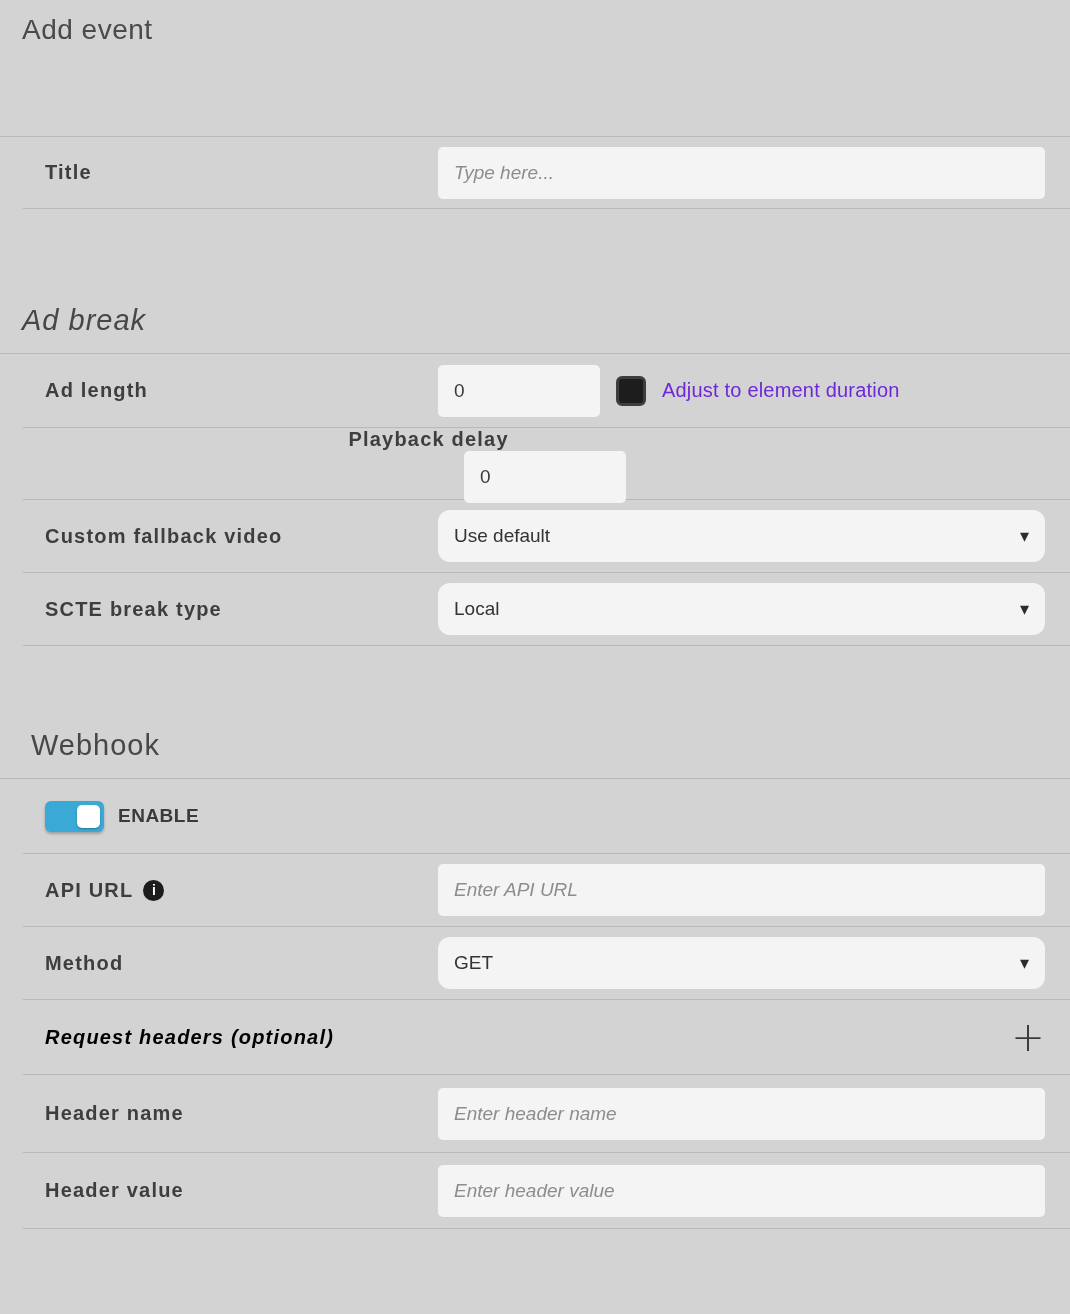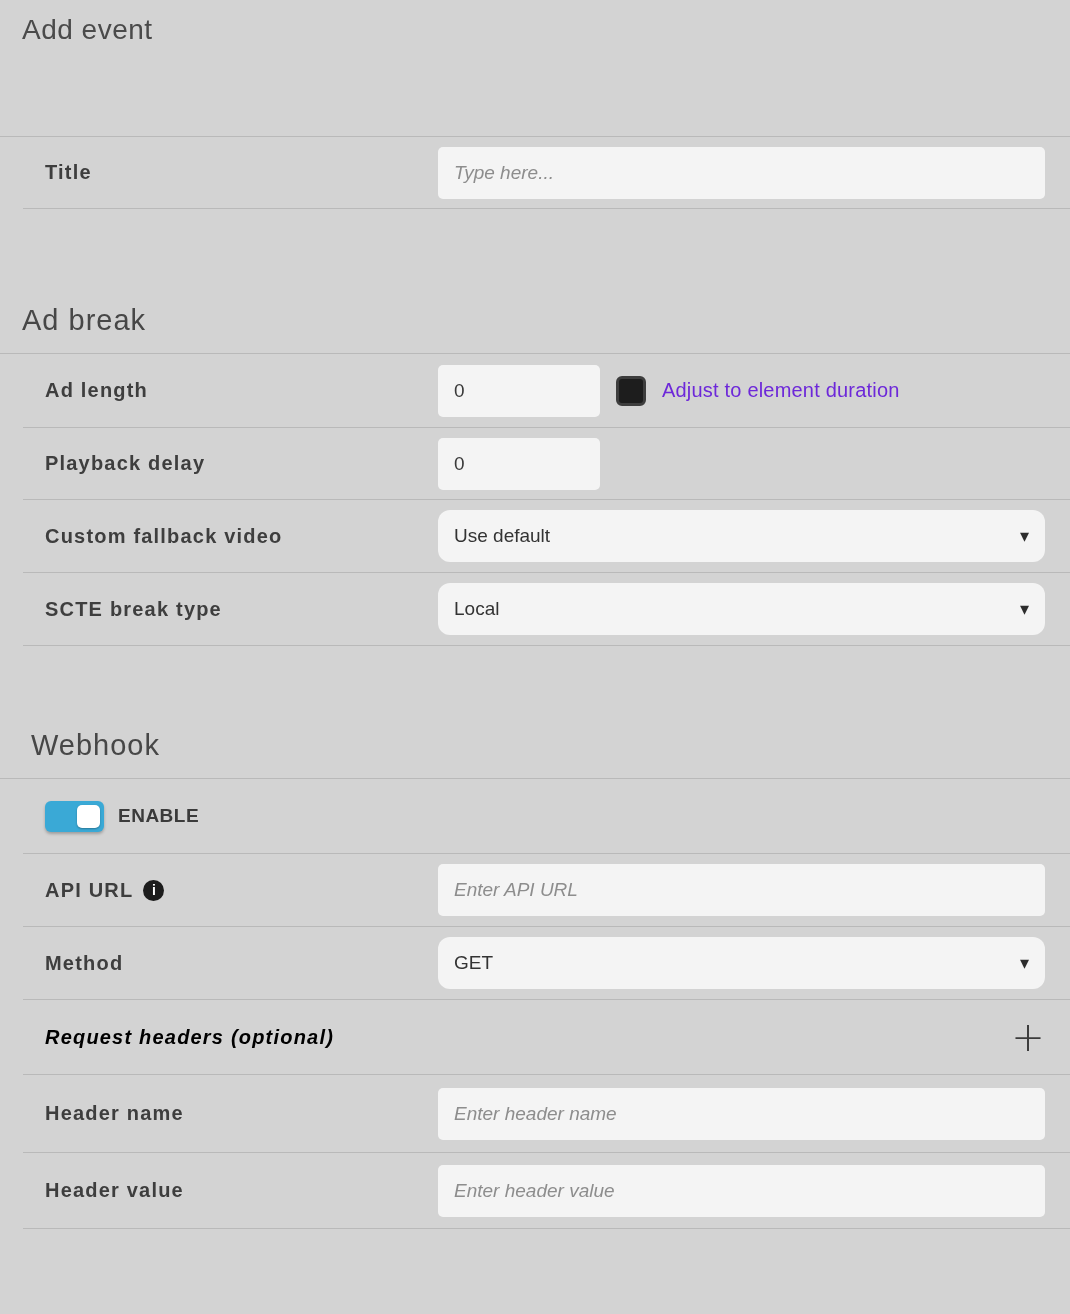--- a/index.html
+++ b/index.html
@@ -25,21 +25,21 @@
     width:393px;flex:none;
     font-size:20px;font-weight:700;letter-spacing:1.2px;color:#3e3e3e;
     display:flex;align-items:center;
   }
   .sect{
     border-bottom:1px solid #b9b9b9;
     padding:0 25px 0 22px;
     display:flex;align-items:flex-end;
   }
   .sect h2{margin:0 0 16px 0;font-size:29px;font-weight:400;letter-spacing:1px;color:#474747;}
-  .gap1{height:145px;}
+  .gap1{height:145px;font-style:italic;}
   .gap2{height:133px;padding-left:31px;}
 
   .field{
     background:#f4f4f4;border:0;border-radius:5px;
     height:52px;font-size:19px;color:#3a3a3a;
     padding:0 16px;font-family:"Liberation Sans",sans-serif;
     outline:none;
   }
   .field::placeholder{font-style:italic;color:#8d8d8d;opacity:1;}
   .full{flex:1;min-width:0;}
@@ -87,21 +87,21 @@
     flex:none;width:34px;height:40px;display:flex;align-items:center;justify-content:center;
     background:transparent;border:0;cursor:pointer;padding:0;
   }
   .plus{
     font-family:"DejaVu Sans",sans-serif;
     font-size:40px;font-weight:200;color:#3b3b3b;line-height:1;
   }
 
   .r-title{height:72px;}
   .r-adlen{height:74px;}
-  .r-delay{height:72px;}
+  .r-delay{height:72px;flex-direction:column;}
   .r-fallback{height:73px;}
   .r-scte{height:73px;}
   .r-enable{height:75px;}
   .r-apiurl{height:73px;}
   .r-method{height:73px;}
   .r-reqhdr{height:75px;}
   .r-hname{height:78px;}
   .r-hvalue{height:76px;}
   .filler{height:85px;}
 </style>

